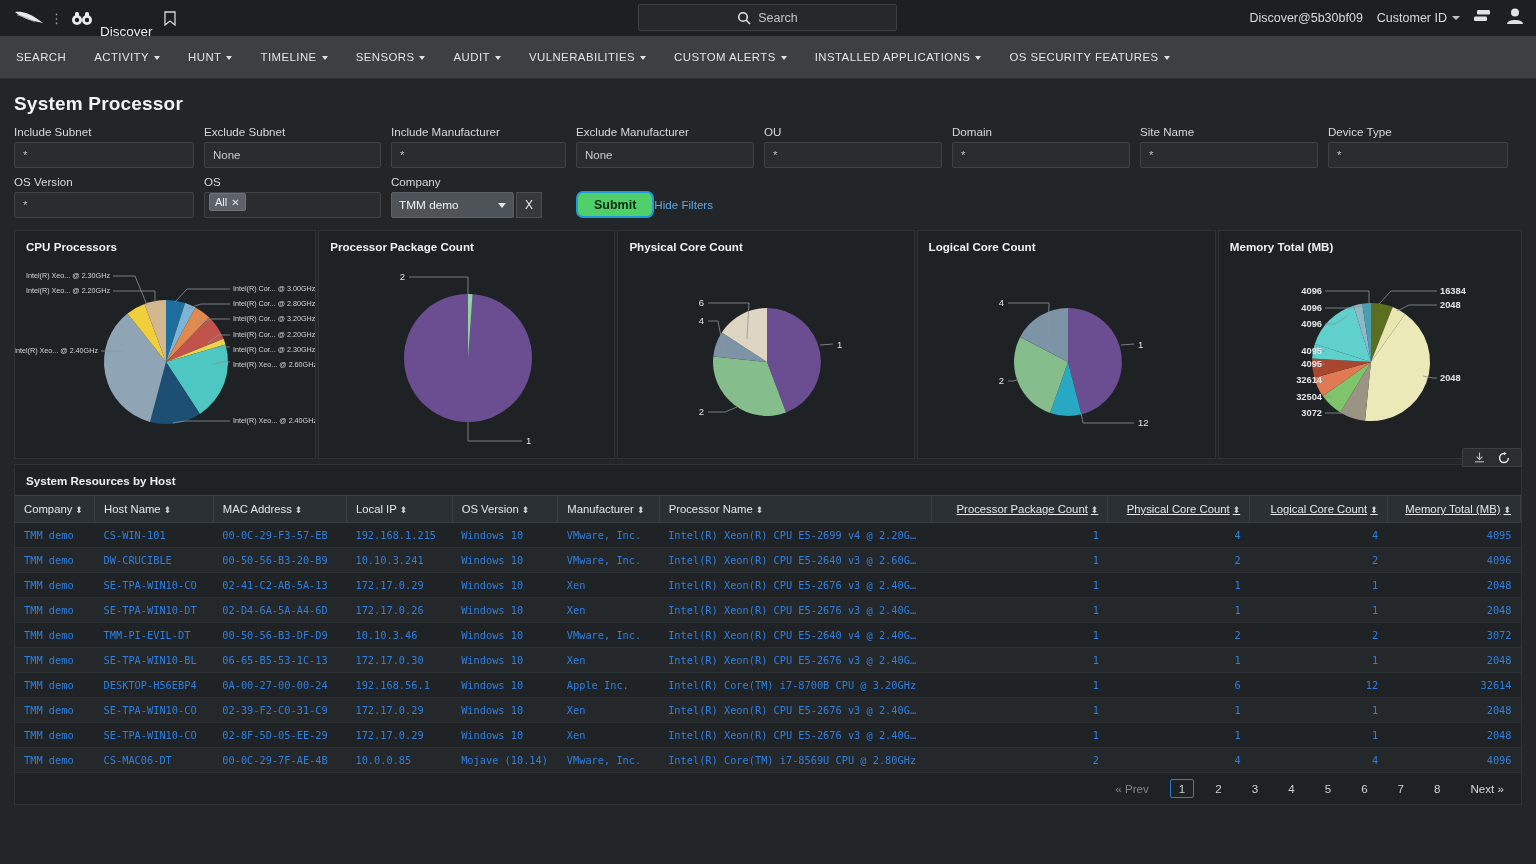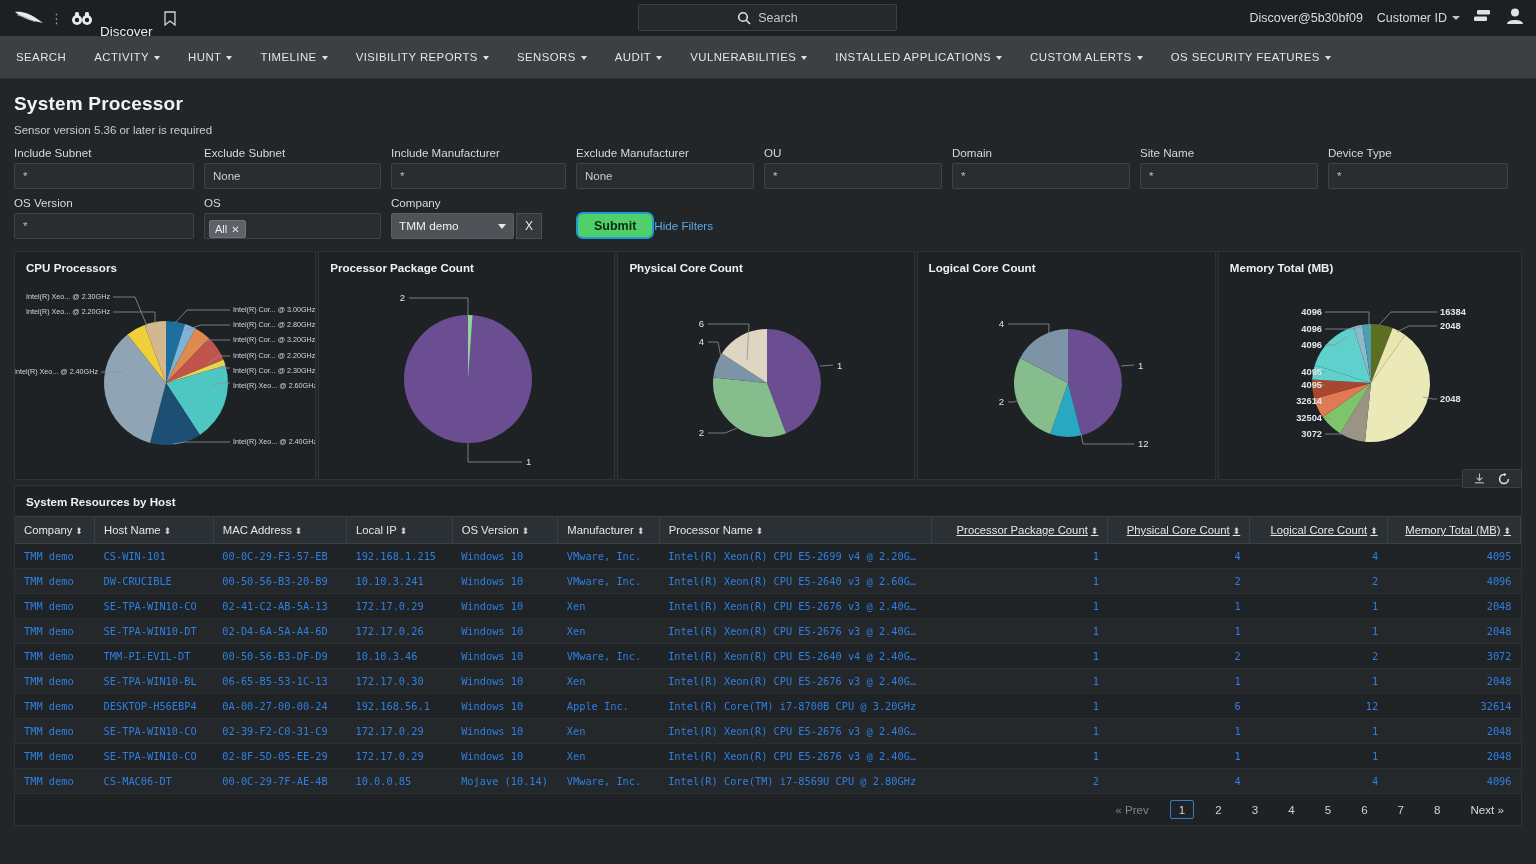--- a/index.html
+++ b/index.html
@@ -54,21 +54,21 @@
   .flabel{ font-size:11.6px; color:#d5d9dd; margin-bottom:4px; }
   .finput{
     height:26px; background:#292d30; border:1px solid #3e4347; border-radius:2px;
     font-size:11.5px; color:#b9bdc1; padding:0 8px; display:flex; align-items:center;
     font-family:"Liberation Sans", sans-serif;
   }
   .finput.none{ color:#c9cdd1;}
   .frow2{ display:flex; gap:10px; margin-top:7px; align-items:flex-end;}
   .chipbox{
     height:26px; background:#292d30; border:1px solid #3e4347; border-radius:2px;
-    display:flex; align-items:flex-end; padding:0 4px;
+    display:flex; align-items:flex-start; padding:0 4px;
   }
   .chip{
     background:#5c6268; border:1px solid #6d7378; border-radius:2px; color:#eceff1;
     font-size:11px; padding:2px 5px; display:flex; align-items:center; gap:4px;
   }
   .chip .x{ font-size:10px; color:#e3e6e8; cursor:pointer;}
   .selectbox{
     height:26px; background:#4e5358; border:1px solid #5b6166; border-radius:2px;
     display:flex; align-items:center; justify-content:space-between;
     font-size:11.8px; color:#f0f2f4; padding:0 7px; min-width:120px;
@@ -202,52 +202,47 @@
     </div>
   <div class="nav-item">
       <span>HUNT</span>
       <i class="nav-caret"></i>
     </div>
   <div class="nav-item">
       <span>TIMELINE</span>
       <i class="nav-caret"></i>
     </div>
   <div class="nav-item">
-      <span>VISIBILITY REPORTS</span>
-      <i class="nav-caret"></i>
-    </div>
-  <div class="nav-item">
       <span>SENSORS</span>
       <i class="nav-caret"></i>
     </div>
   <div class="nav-item">
       <span>AUDIT</span>
       <i class="nav-caret"></i>
     </div>
   <div class="nav-item">
       <span>VULNERABILITIES</span>
       <i class="nav-caret"></i>
     </div>
   <div class="nav-item">
+      <span>CUSTOM ALERTS</span>
+      <i class="nav-caret"></i>
+    </div>
+  <div class="nav-item">
       <span>INSTALLED APPLICATIONS</span>
-      <i class="nav-caret"></i>
-    </div>
-  <div class="nav-item">
-      <span>CUSTOM ALERTS</span>
       <i class="nav-caret"></i>
     </div>
   <div class="nav-item">
       <span>OS SECURITY FEATURES</span>
       <i class="nav-caret"></i>
     </div>
 </div>
 
 <div class="page">
   <div class="page-title">System Processor</div>
-  <div class="page-sub">Sensor version 5.36 or later is required</div>
 
   <div class="filters">
     <div class="frow">
       <div class="fcell" style="width:180px">
         <div class="flabel">Include Subnet</div>
         <div class="finput">*</div>
       </div>
       <div class="fcell" style="width:177px">
         <div class="flabel">Exclude Subnet</div>
         <div class="finput none">None</div>

